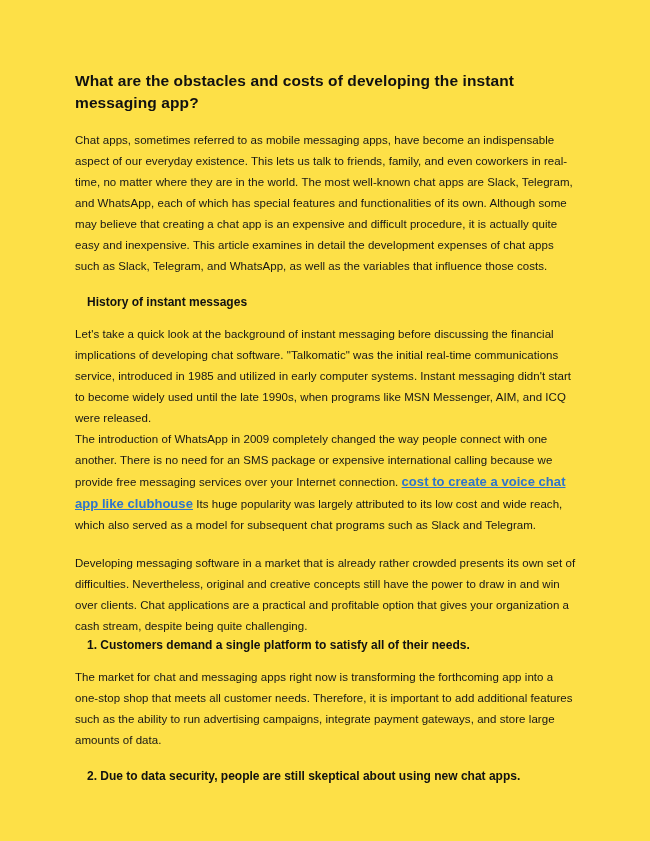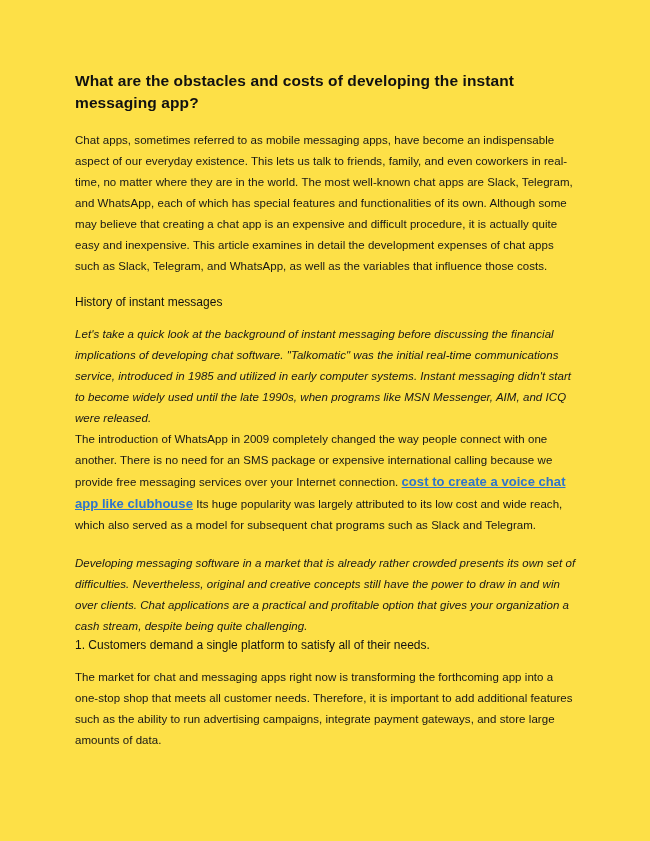--- a/index.html
+++ b/index.html
@@ -29,28 +29,27 @@
   }
   .para {
     font-size: 11.5px;
     line-height: 21px;
     margin: 0 0 17px 0;
     max-width: 503px;
     letter-spacing: 0.05px;
   }
   .para.joined {
     margin-bottom: 0;
-    font-style: italic;
   }
   .heading {
     font-size: 12px;
-    font-weight: normal;
+    font-weight: bold;
     line-height: 16px;
     color: #111111;
-    margin: 0 0 14px 0;
+    margin: 0 0 14px 12px;
     max-width: 503px;
   }
   .doc-link {
     font-weight: bold;
     font-size: 13px;
     text-decoration: underline;
     cursor: pointer;
   }
 </style>
 </head>
@@ -69,14 +68,15 @@
   <p class="para"><span>The introduction of WhatsApp in 2009 completely changed the way people connect with one another. There is no need for an SMS package or expensive international calling because we provide free messaging services over your Internet connection. </span><a class="doc-link" href="#" style="color: rgb(46, 116, 204);">cost to create a voice chat app like clubhouse</a><span> Its huge popularity was largely attributed to its low cost and wide reach, which also served as a model for subsequent chat programs such as Slack and Telegram.</span></p>
 
 
   <p class="para joined">Developing messaging software in a market that is already rather crowded presents its own set of difficulties. Nevertheless, original and creative concepts still have the power to draw in and win over clients. Chat applications are a practical and profitable option that gives your organization a cash stream, despite being quite challenging.</p>
 
 
   <h2 class="heading">1. Customers demand a single platform to satisfy all of their needs.</h2>
 
   <p class="para">The market for chat and messaging apps right now is transforming the forthcoming app into a one-stop shop that meets all customer needs. Therefore, it is important to add additional features such as the ability to run advertising campaigns, integrate payment gateways, and store large amounts of data.</p>
 
+  <h2 class="heading">2. Due to data security, people are still skeptical about using new chat apps.</h2>
 
 </div>
 
 </body></html>

